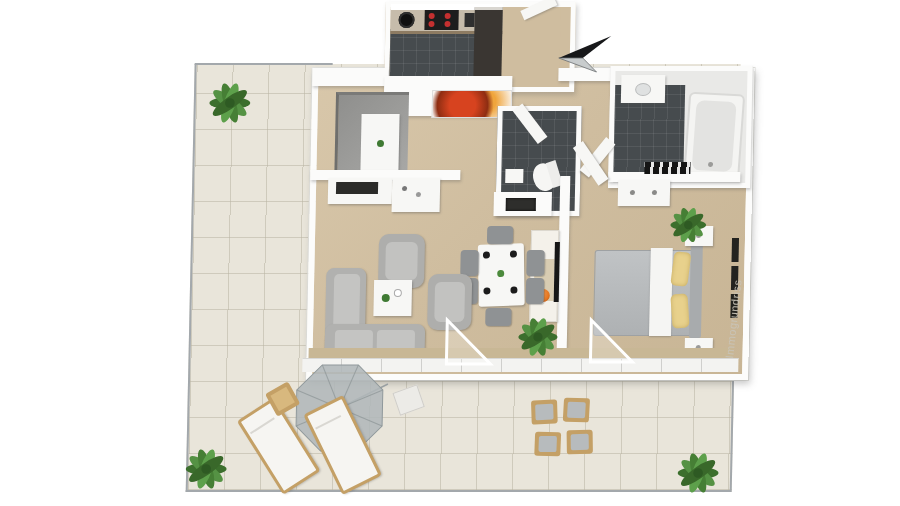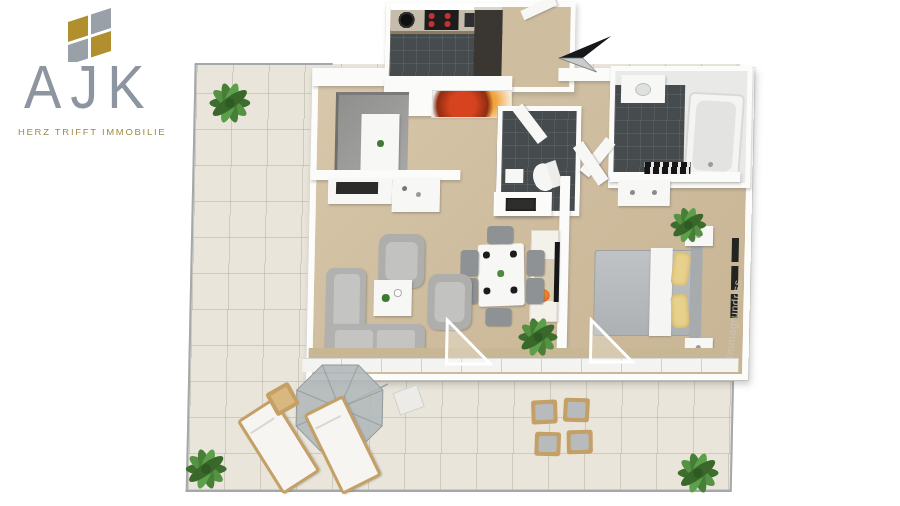--- a/index.html
+++ b/index.html
@@ -39,32 +39,20 @@
           box-shadow:inset 0 0 4px rgba(160,130,50,.5);}
   #watermark{position:absolute;left:676px;top:312px;width:130px;height:14px;
      transform:rotate(-85deg);transform-origin:50% 50%;color:#c9c4b8;font-size:11px;
      letter-spacing:.5px;opacity:.95;text-align:center;}
 </style>
 </head>
 <body>
 
 <div id="stage">
 
-  <div id="logo">
-    <svg class="abs" style="left:50px;top:2px" width="62" height="56" viewBox="0 0 62 56">
-      <g transform="translate(8,16) skewY(-18)">
-        <rect x="0" y="0" width="20" height="20" fill="#b28f2e"></rect>
-        <rect x="23" y="0" width="20" height="20" fill="#9aa0a8"></rect>
-        <rect x="0" y="23" width="20" height="20" fill="#9aa0a8"></rect>
-        <rect x="23" y="23" width="20" height="20" fill="#b28f2e"></rect>
-      </g>
-    </svg>
-    <div id="logo-letters">AJK</div>
-    <div id="logo-tagline">HERZ TRIFFT IMMOBILIE</div>
-  </div>
 
   <div id="plan">
 
     <div id="terrace"></div>
     <div class="rail" style="left:196px;top:63px;width:138px;height:2px"></div>
     <div class="rail" style="left:740px;top:366px;width:2px;height:124px"></div>
 
     <div id="apt"></div>
 
     <div class="abs" style="left:386px;top:2px;width:180px;height:80px;background:#cfbd9f;border:5px solid #fcfcfb;box-shadow:2px 3px 5px rgba(100,100,100,.3)">

